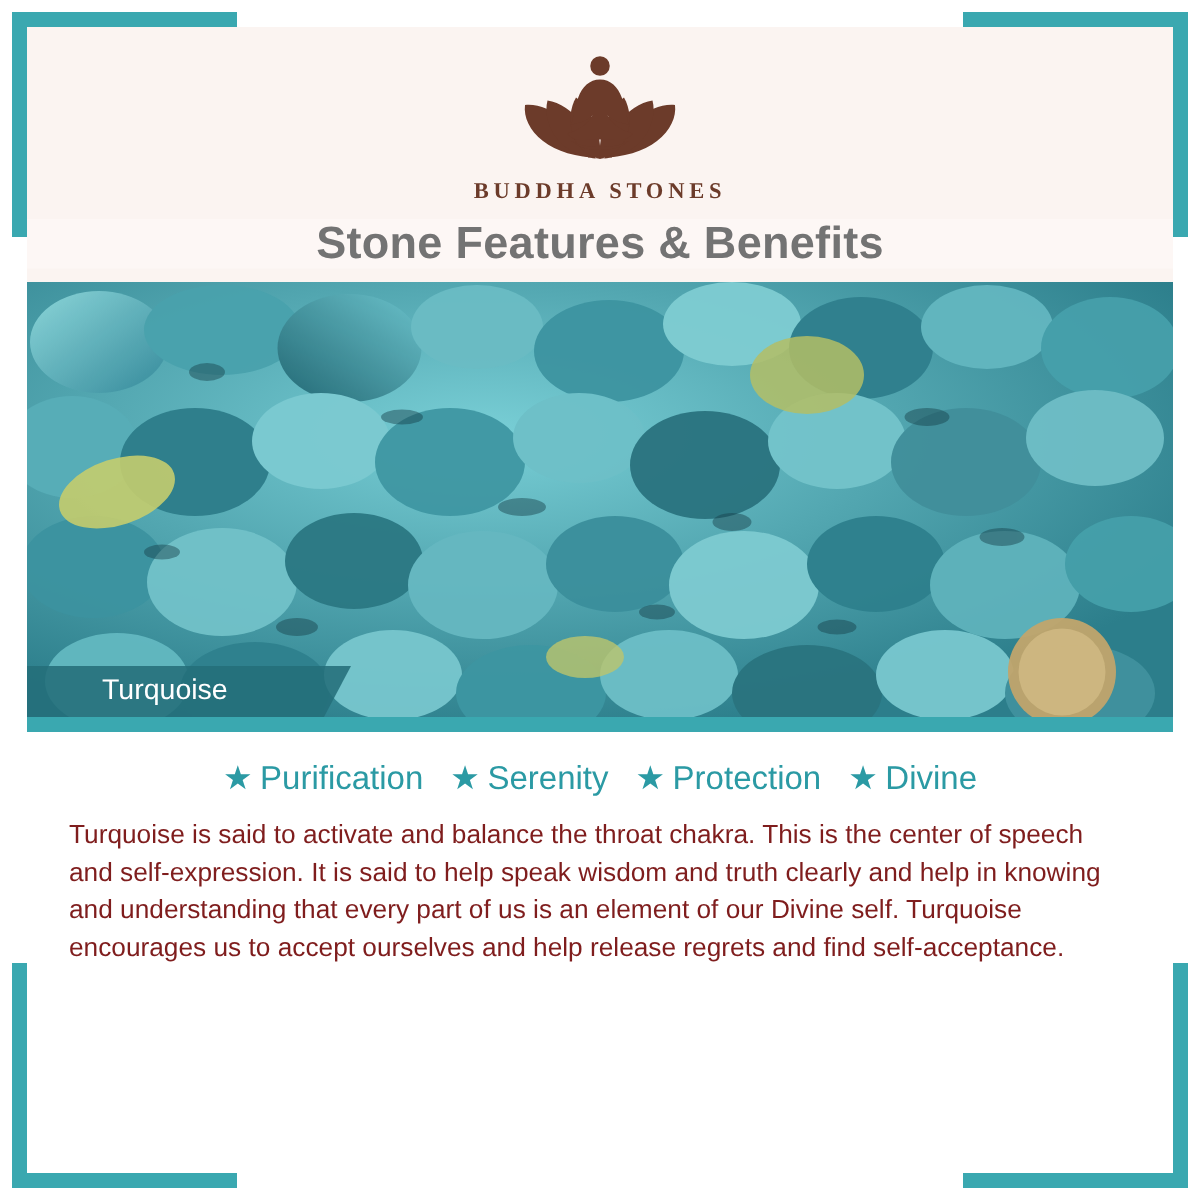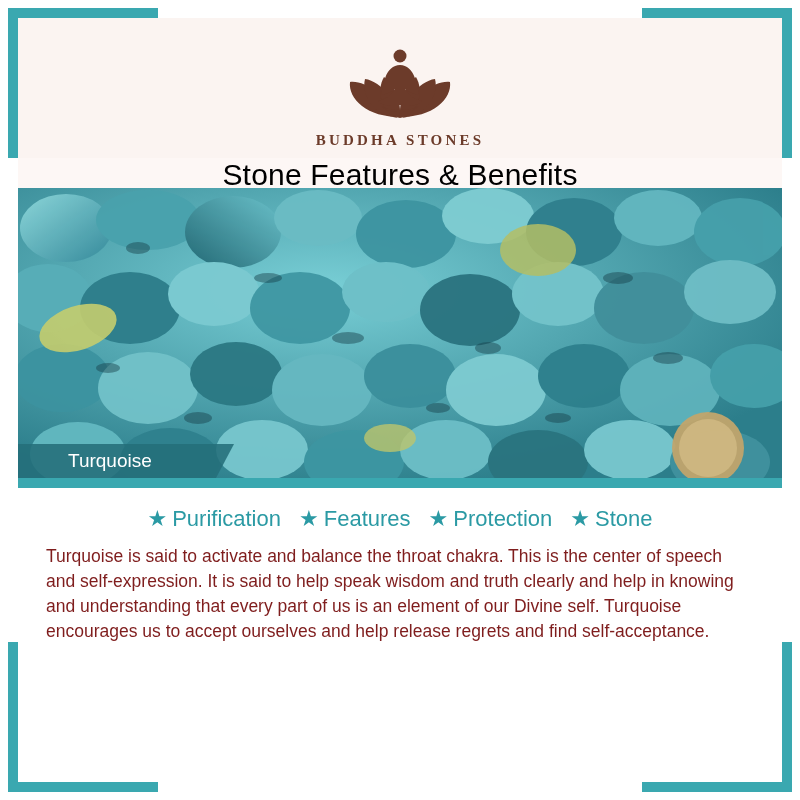--- a/index.html
+++ b/index.html
@@ -45,21 +45,21 @@
     z-index: 2;
     box-sizing: border-box;
   }
 
   
   .header {
     position: relative;
     height: 170px;
     background: #fbf4f1;
     text-align: center;
-    padding-top: 24px;
+    padding-top: 12px;
     box-sizing: border-box;
   }
 
   .logo-wrap {
     display: flex;
     flex-direction: column;
     align-items: center;
     justify-content: flex-start;
   }
   .logo-mark {
@@ -76,22 +76,22 @@
     font-family: "Liberation Serif", serif;
   }
 
   .title-bar {
     margin-top: 9px;
     background: #fdf7f5;
     text-align: center;
   }
   .title-text {
     font-size: 30px;
-    font-weight: normal;
-    color: #000000;
+    font-weight: bold;
+    color: #737373;
     letter-spacing: 0.2px;
     line-height: 1.1;
   }
 
   
   .photo {
     position: relative;
     height: 290px;
     overflow: hidden;
     background: #2e7f8c;
@@ -284,29 +284,29 @@
 
     <div class="divider"></div>
 
     <div class="benefits">
       <div class="benefit">
         <span class="star">★</span>
         <span class="benefit-label">Purification</span>
       </div>
       <div class="benefit">
         <span class="star">★</span>
-        <span class="benefit-label">Features</span>
+        <span class="benefit-label">Serenity</span>
       </div>
       <div class="benefit">
         <span class="star">★</span>
         <span class="benefit-label">Protection</span>
       </div>
       <div class="benefit">
         <span class="star">★</span>
-        <span class="benefit-label">Stone</span>
+        <span class="benefit-label">Divine</span>
       </div>
     </div>
 
     <div class="description">Turquoise is said to activate and balance the throat chakra. This is the center of speech and self-expression. It is said to help speak wisdom and truth clearly and help in knowing and understanding that every part of us is an element of our Divine self. Turquoise encourages us to accept ourselves and help release regrets and find self-acceptance.</div>
 
     <div class="bottom-space"></div>
   </div>
 </div>
 
 </body></html>

